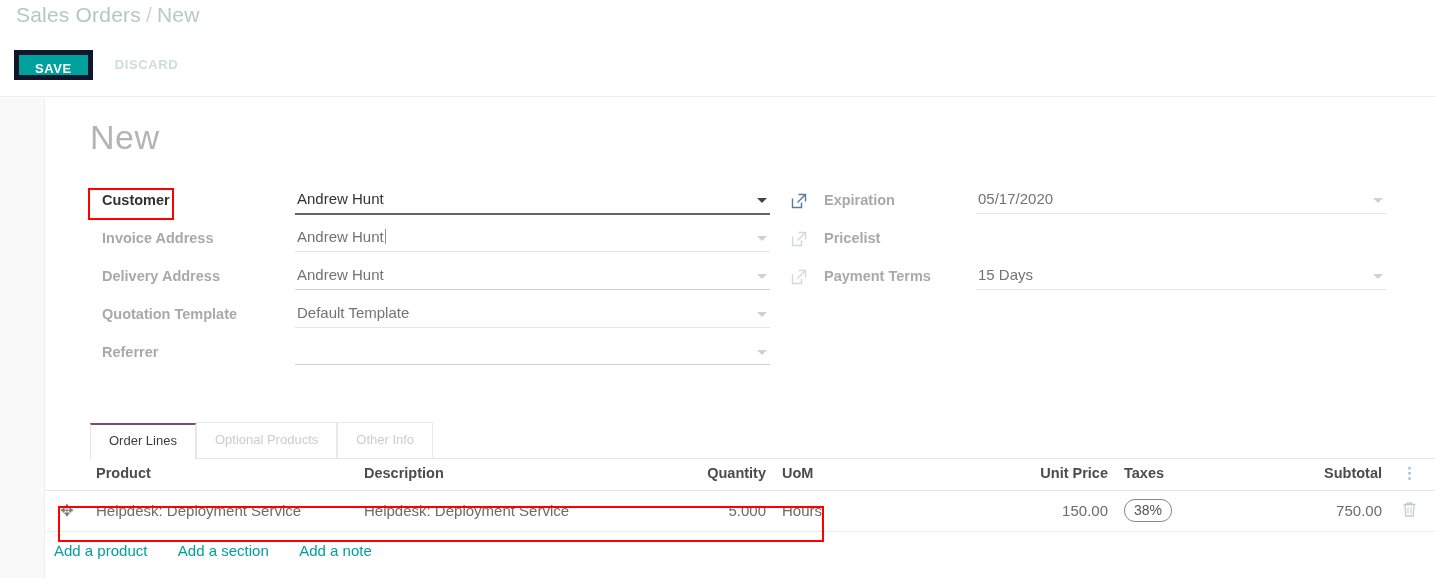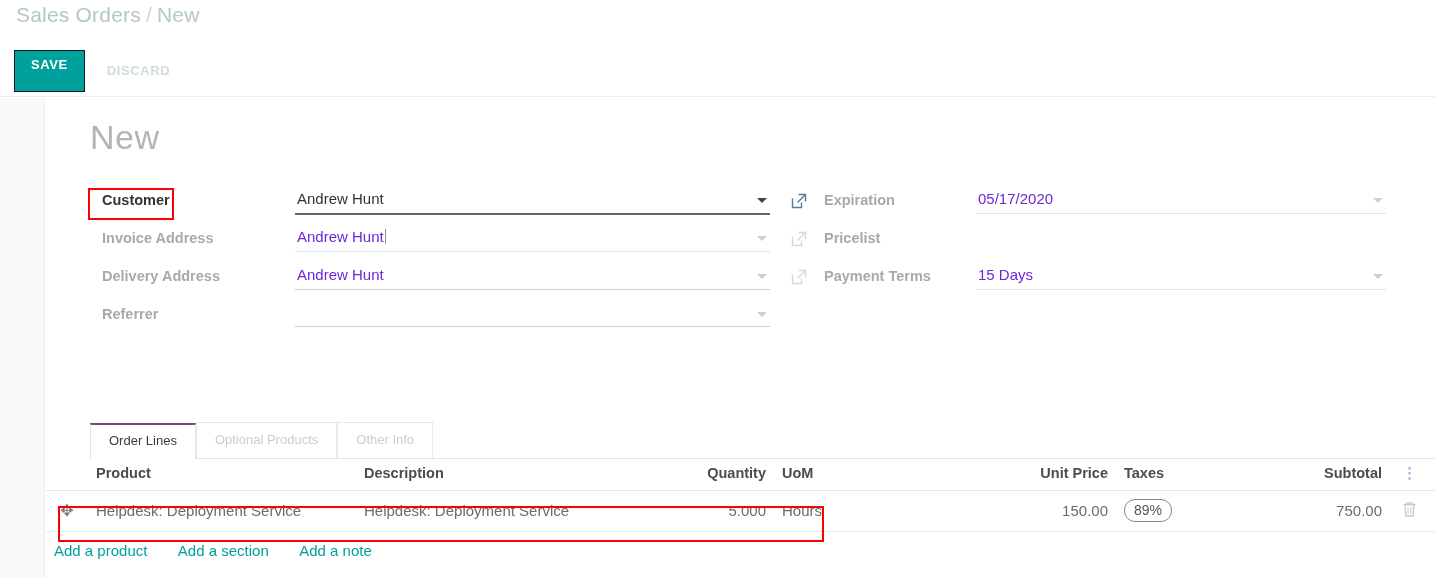--- a/index.html
+++ b/index.html
@@ -22,23 +22,23 @@
     font-size: 21px; color: #b6c8c9; letter-spacing: .2px;
     white-space: nowrap;
   }
   .breadcrumb .crumb-prev { color: #b3c7c8; }
   .breadcrumb .crumb-sep { color: #c9d6d7; margin: 0 5px; }
   .breadcrumb .crumb-cur { color: #b6c8c9; }
 
   .btn-row { position: absolute; left: 14px; top: 50px; display: flex; align-items: center; }
   .btn-save {
     background: #00a09d; color: #ffffff;
-    border: 1px solid #0f172a;
+    border: 5px solid #0f172a;
     font-size: 13px; font-weight: bold; letter-spacing: .6px;
-    padding: 7px 16px 20px 16px; line-height: 1;
+    padding: 7px 16px 0 16px; line-height: 1;
     cursor: pointer;
   }
   .btn-discard {
     color: #cfdcdd; font-size: 13px; font-weight: bold; letter-spacing: .6px;
     margin-left: 20px; cursor: pointer; background: none; border: none;
     padding: 7px 2px 8px 2px;
   }
 
   
   .gutter {
@@ -64,21 +64,21 @@
     font-size: 14.5px; font-weight: bold; color: #a9a9a9;
     padding-top: 6px; white-space: nowrap;
   }
   .form-col-left .flabel { width: 205px; padding-left: 12px; }
   .form-col-right .flabel { width: 152px; }
   .flabel.strong { color: #333333; }
 
   .fval { position: relative; flex: 1; }
   .finput {
     position: relative;
-    font-size: 15px; color: #6d28d9;
+    font-size: 15px; color: #737373;
     padding: 4px 20px 6px 2px; min-height: 27px;
     border-bottom: 1px solid #e4e4e4;
     white-space: nowrap; overflow: hidden;
   }
   .finput.focused { color: #333333; border-bottom: 2px solid #666666; }
   .finput.mid { border-bottom: 1px solid #cfcfcf; }
   .caret {
     position: absolute; right: 3px; top: 12px;
     width: 0; height: 0;
     border-left: 5px solid transparent; border-right: 5px solid transparent;
@@ -211,20 +211,27 @@
           <span class="extlink faded">
             <svg width="18" height="18" viewBox="0 0 18 18">
                 <path d="M2.5 6.5v9h9v-5" fill="none" stroke="#5a7a9a" stroke-width="1.4"></path>
                 <path d="M8.5 2.5h7v7" fill="none" stroke="#5a7a9a" stroke-width="1.4"></path>
                 <path d="M15 3L7.5 10.5" fill="none" stroke="#5a7a9a" stroke-width="1.4"></path>
               </svg>
           </span>
         </div>
       </div>
 
+      <div class="frow">
+        <div class="flabel">Quotation Template</div>
+        <div class="fval">
+          <div class="finput">Default Template</div>
+          <span class="caret"></span>
+        </div>
+      </div>
 
       <div class="frow">
         <div class="flabel">Referrer</div>
         <div class="fval">
           <div class="finput mid"></div>
           <span class="caret"></span>
         </div>
       </div>
 
     </div>
@@ -279,21 +286,21 @@
         </thead>
         <tbody>
           <tr>
             <td class="c-handle"><span class="handle-icon">✥</span></td>
             <td class="c-product">Helpdesk: Deployment Service</td>
             <td class="c-desc">Helpdesk: Deployment Service</td>
             <td class="c-qty">5.000</td>
             <td class="c-uom">Hours</td>
             <td class="c-spacer"></td>
             <td class="c-price">150.00</td>
-            <td class="c-taxes"><span class="tax-badge">89%</span></td>
+            <td class="c-taxes"><span class="tax-badge">38%</span></td>
             <td class="c-subtotal">750.00</td>
             <td class="c-trash">
               <span class="trash-icon">
                 <svg width="15" height="17" viewBox="0 0 15 17">
                     <path d="M1.5 3.5h12" stroke="#9aa8b5" stroke-width="1.3" fill="none"></path>
                     <path d="M5.5 3.5V1.8h4v1.7" stroke="#9aa8b5" stroke-width="1.3" fill="none"></path>
                     <path d="M3 3.5l.8 11.5h7.4L12 3.5z" stroke="#9aa8b5" stroke-width="1.3" fill="none"></path>
                     <path d="M6 6.5v6M9 6.5v6" stroke="#9aa8b5" stroke-width="1.1" fill="none"></path>
                   </svg>
               </span>

